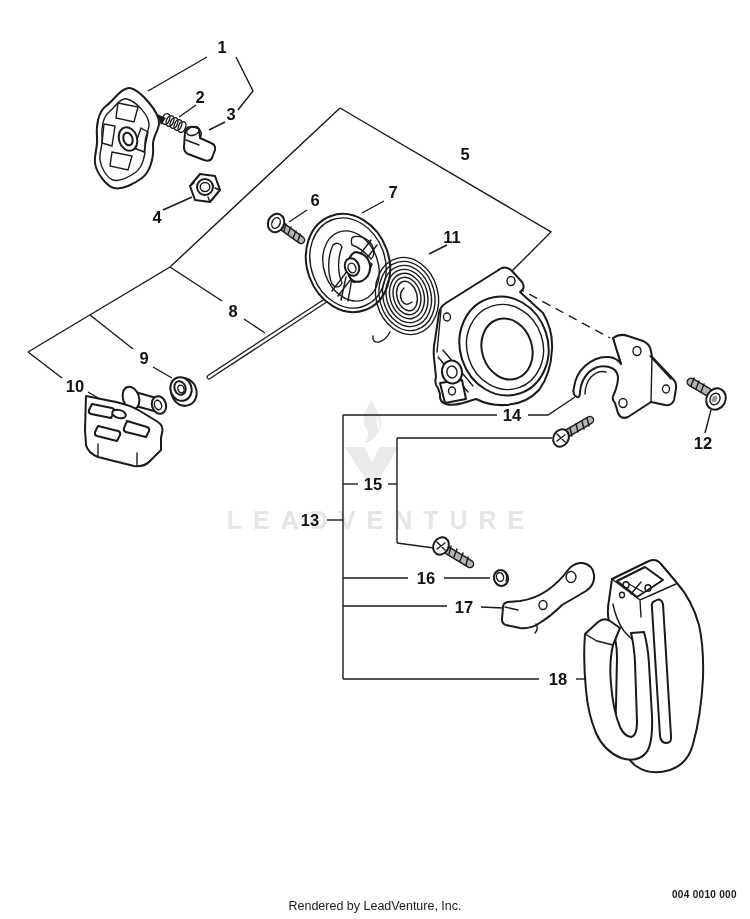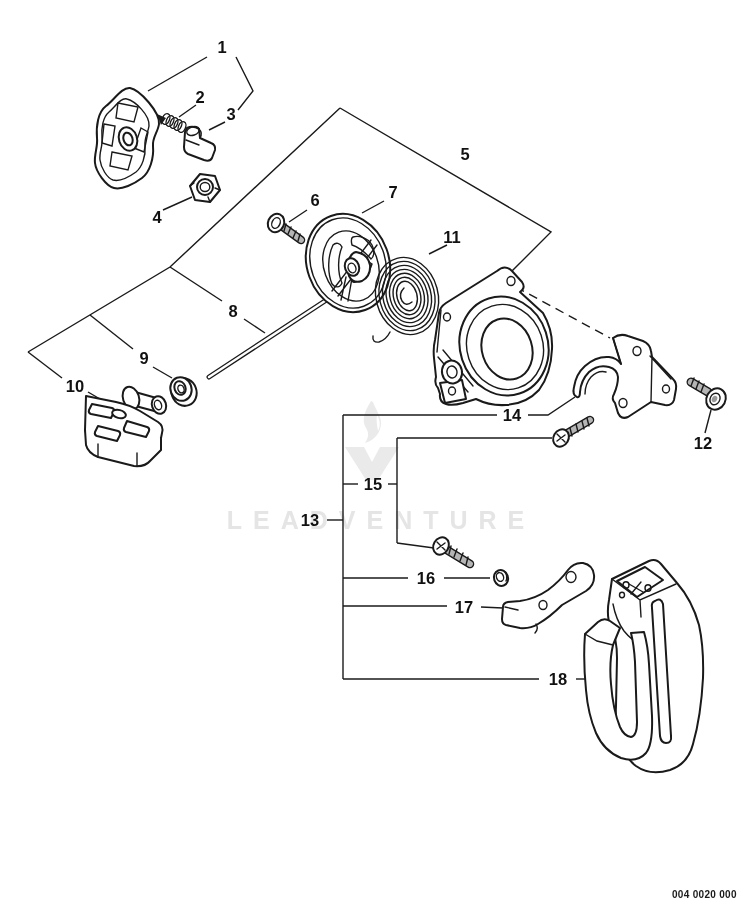--- a/index.html
+++ b/index.html
@@ -314,14 +314,15 @@
     <text class="callout" x="310" y="526" text-anchor="middle">13</text>
     <text class="callout" x="512" y="421" text-anchor="middle">14</text>
     <text class="callout" x="373" y="490" text-anchor="middle">15</text>
     <text class="callout" x="426" y="584" text-anchor="middle">16</text>
     <text class="callout" x="464" y="613" text-anchor="middle">17</text>
     <text class="callout" x="558" y="685" text-anchor="middle">18</text>
   </g>
 </svg>
 
   
-  <div class="footer-code">004 0020 000</div>
+  <div class="footer-center">Rendered by LeadVenture, Inc.</div>
+  <div class="footer-code">004 0010 000</div>
 </div>
 
 </body></html>

